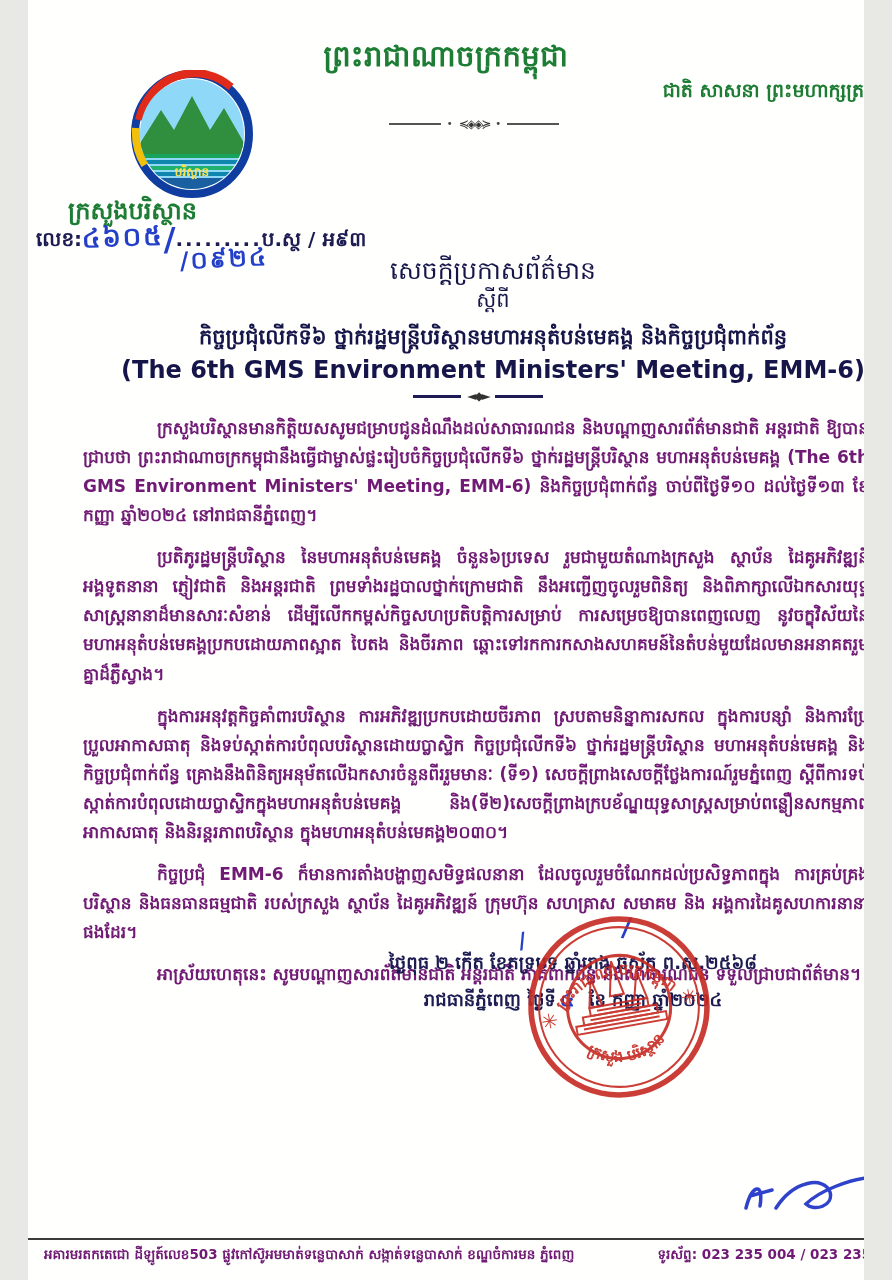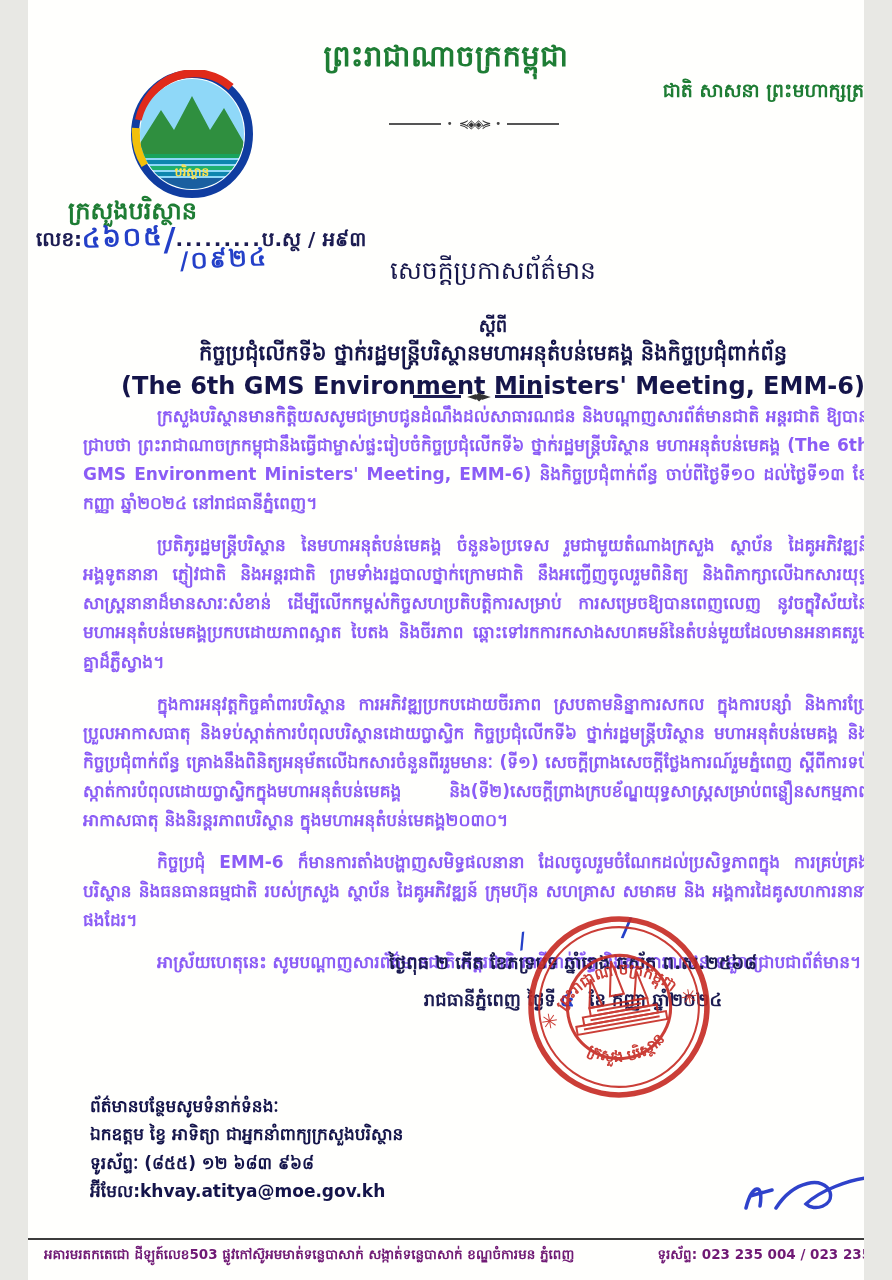--- a/index.html
+++ b/index.html
@@ -31,27 +31,27 @@
   .hand{color:#2440c8;font-weight:700;}
   .ref-number{font-size:26px;display:inline-block;transform:rotate(-2deg);letter-spacing:2px;}
   .ref-slash{font-size:32px;display:inline-block;transform:translateY(4px);}
   .ref-dots{letter-spacing:2px;}
   .ref-date{position:absolute;left:152px;top:244px;font-size:24px;
     transform:rotate(-3deg);letter-spacing:2px;}
   .tick{position:absolute;color:#2440c8;font-weight:700;pointer-events:none;}
   
   .title-block{position:absolute;left:70px;top:256px;width:790px;text-align:center;color:#15154a;}
   .title-h1{font-size:25px;font-weight:400;line-height:1.2;}
-  .title-about{font-size:18px;font-weight:700;line-height:1.35;margin-top:28px;}
-  .title-subject{font-size:21px;font-weight:700;line-height:1.45;}
+  .title-about{font-size:21px;font-weight:400;line-height:1.35;}
+  .title-subject{font-size:21px;font-weight:700;line-height:1.45;margin-top:8px;}
   .title-en{font-size:24px;font-weight:700;line-height:1.45;}
   
   .body-text{position:absolute;left:55px;top:402px;width:786px;}
-  .body-text p{margin:0 0 13px 0;font-size:17px;line-height:1.71;text-align:justify;
-    text-indent:74px;font-weight:600;color:#8b5cf6;}
+  .body-text p{margin:12px 0 13px 0;font-size:17px;line-height:1.71;text-align:justify;
+    text-indent:74px;font-weight:600;color:#701a75;}
   
   .dateline{position:absolute;left:290px;top:946px;width:510px;text-align:center;
     font-size:18px;font-weight:700;color:#1c1c52;line-height:1.9;}
   .day-hand{font-size:21px;padding:0 14px 0 4px;}
   
   #stamp{position:absolute;left:498px;top:914px;width:186px;height:186px;
     transform:rotate(-10deg);opacity:.9;pointer-events:none;}
   
   .contact{position:absolute;left:62px;top:1092px;font-size:17px;font-weight:700;
     color:#14144a;line-height:1.67;}
@@ -159,28 +159,20 @@
       <polygon points="115,60 108,88 121,88"></polygon>
       <rect x="63" y="88" width="58" height="8"></rect>
       <rect x="55" y="96" width="74" height="8"></rect>
       <rect x="47" y="104" width="90" height="8"></rect>
       <line x1="70" y1="92" x2="114" y2="92"></line>
       <line x1="62" y1="100" x2="122" y2="100"></line>
       <line x1="54" y1="108" x2="130" y2="108"></line>
     </g>
   </svg>
 
-  <div class="contact">
-    <div>ព័ត៌មានបន្ថែមសូមទំនាក់ទំនងៈ</div>
-    <div>ឯកឧត្តម ខ្វៃ អាទិត្យា ជាអ្នកនាំពាក្យក្រសួងបរិស្ថាន</div>
-    <div>ទូរស័ព្ទៈ (៨៥៥) ១២ ៦៨៣ ៩៦៨</div>
-    <div>
-      <span>អ៊ីមែល:</span><span class="email-val">khvay.atitya@moe.gov.kh</span>
-    </div>
-  </div>
 
   <div class="footer-rule"></div>
   <div class="footer">
     <span>អគារមរតកតេជោ ដីឡូត៍លេខ503 ផ្លូវកៅស៊ូអមមាត់ទន្លេបាសាក់ សង្កាត់ទន្លេបាសាក់ ខណ្ឌចំការមន ភ្នំពេញ</span>
     <span>ទូរស័ព្ទ: 023 235 004 / 023 235 006</span>
   </div>
 
   <svg id="signature" viewBox="0 0 192 130" aria-hidden="true">
     <g fill="none" stroke="#2438c8" stroke-width="3.5" stroke-linecap="round" opacity="0.95">
       <path d="M18 58 C 24 34, 36 32, 32 56 M 22 46 L 44 40"></path>

